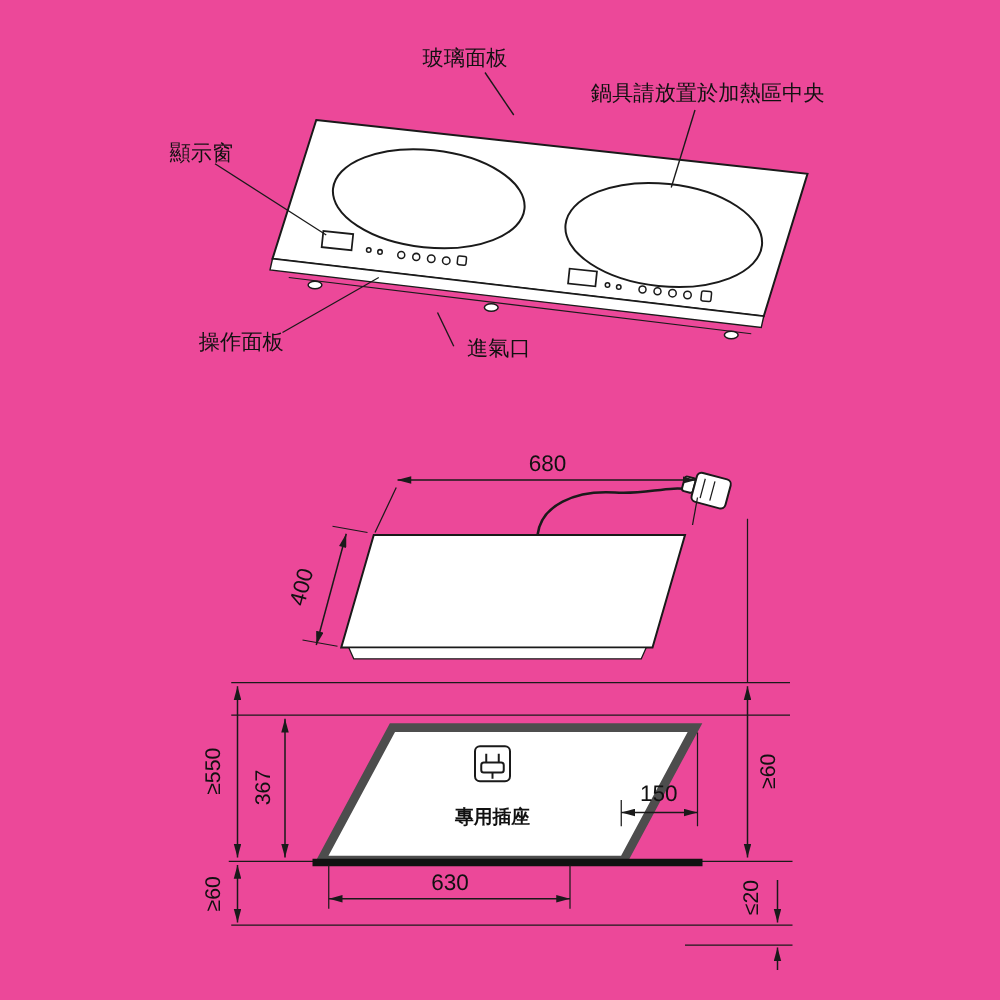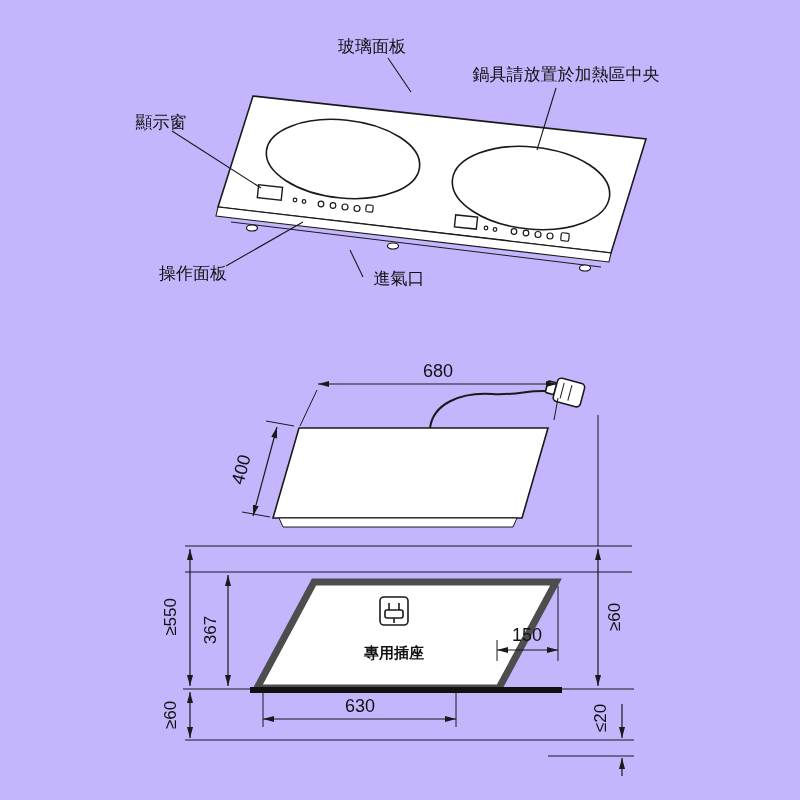--- a/index.html
+++ b/index.html
@@ -1,17 +1,17 @@
 <!DOCTYPE html>
 <html><head>
 <meta charset="utf-8">
 <style>
   html,body{margin:0;padding:0;background:#ffffff;}
   body{width:800px;height:800px;font-family:"Liberation Sans",sans-serif;}
-  #stage{position:relative;width:800px;height:800px;background:#c4b5fd;overflow:hidden;}
+  #stage{position:relative;width:800px;height:800px;background:#ec4899;overflow:hidden;}
   svg{display:block;}
   .ln{stroke:#1a1a1a;stroke-width:1.6;fill:#ffffff;}
   .ol{stroke:#1a1a1a;stroke-width:1.6;fill:none;}
   .thin{stroke:#1a1a1a;stroke-width:1;fill:none;}
   .lead{stroke:#1a1a1a;stroke-width:1.1;fill:none;}
   .dim{stroke:#1a1a1a;stroke-width:1.2;fill:none;}
   .dot{stroke:#1a1a1a;stroke-width:1.2;fill:#ffffff;}
   .cjk{font-size:17px;fill:#111111;}
   .num{font-size:18px;fill:#111111;}
   .numr{font-size:17px;fill:#111111;}

